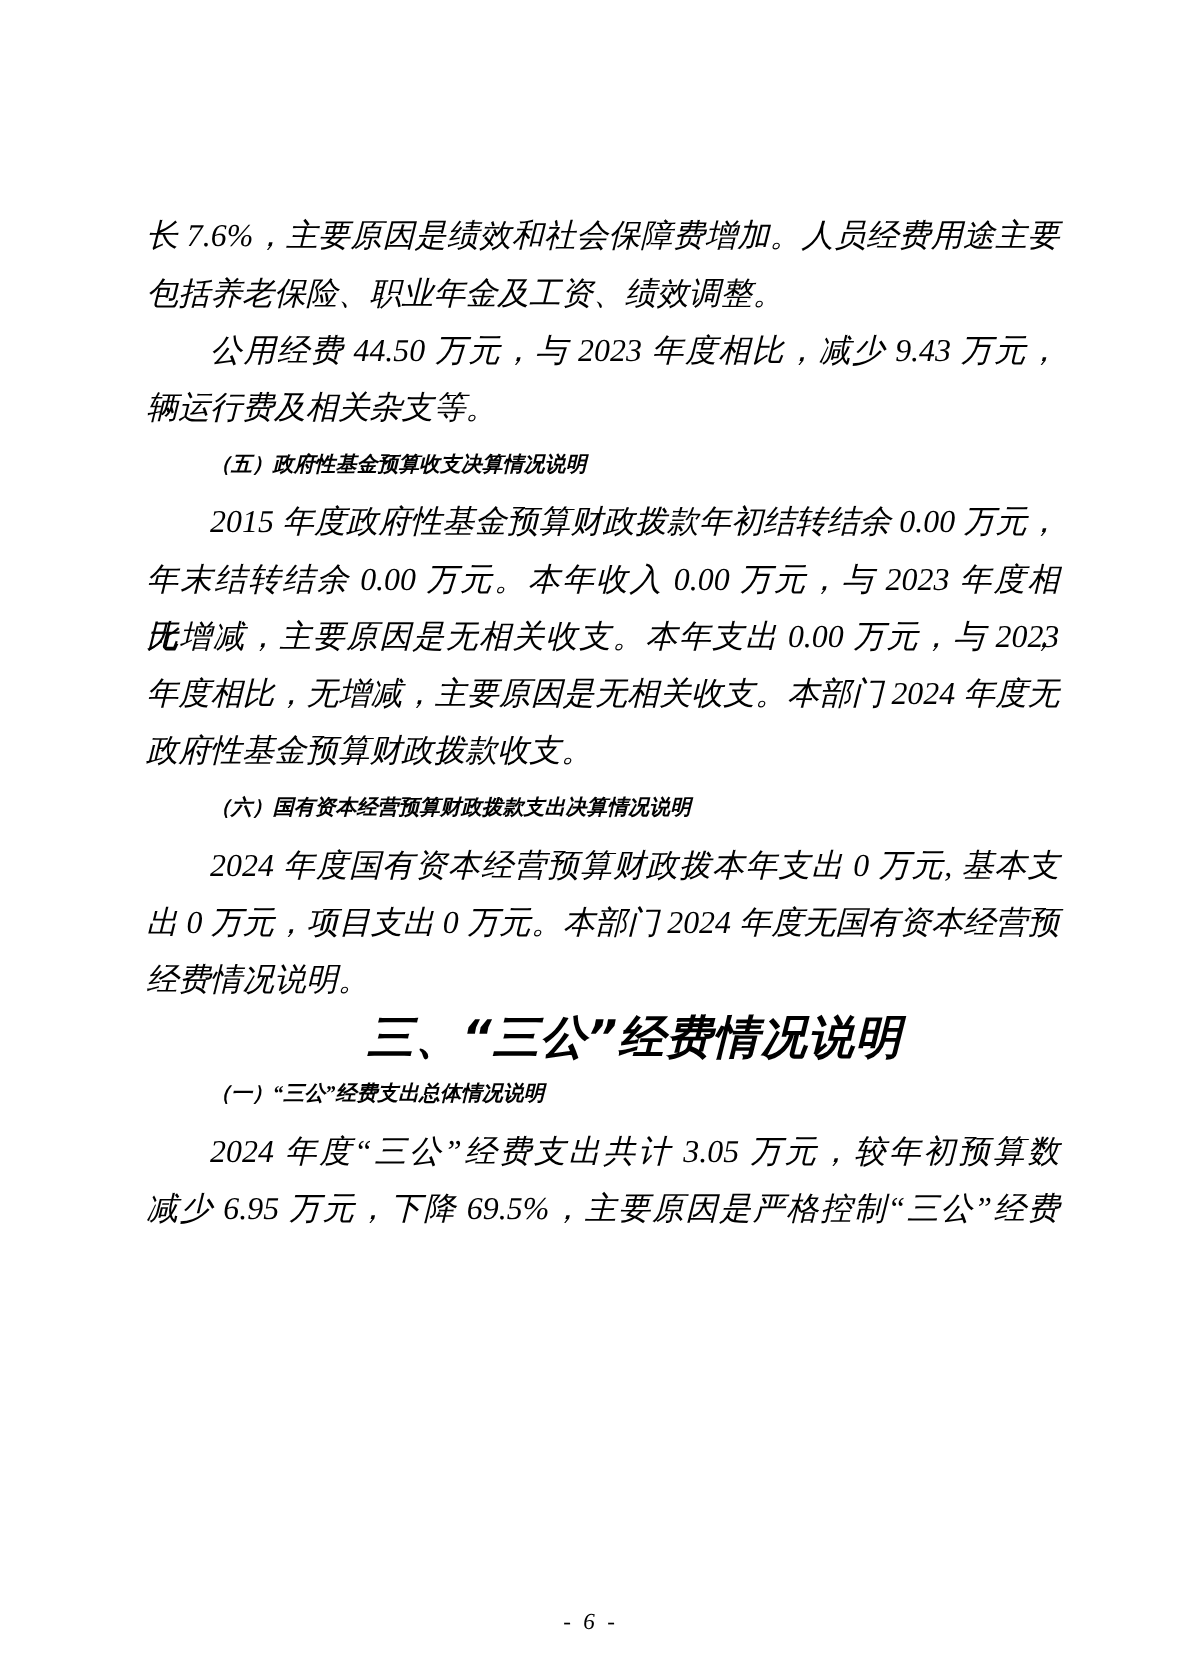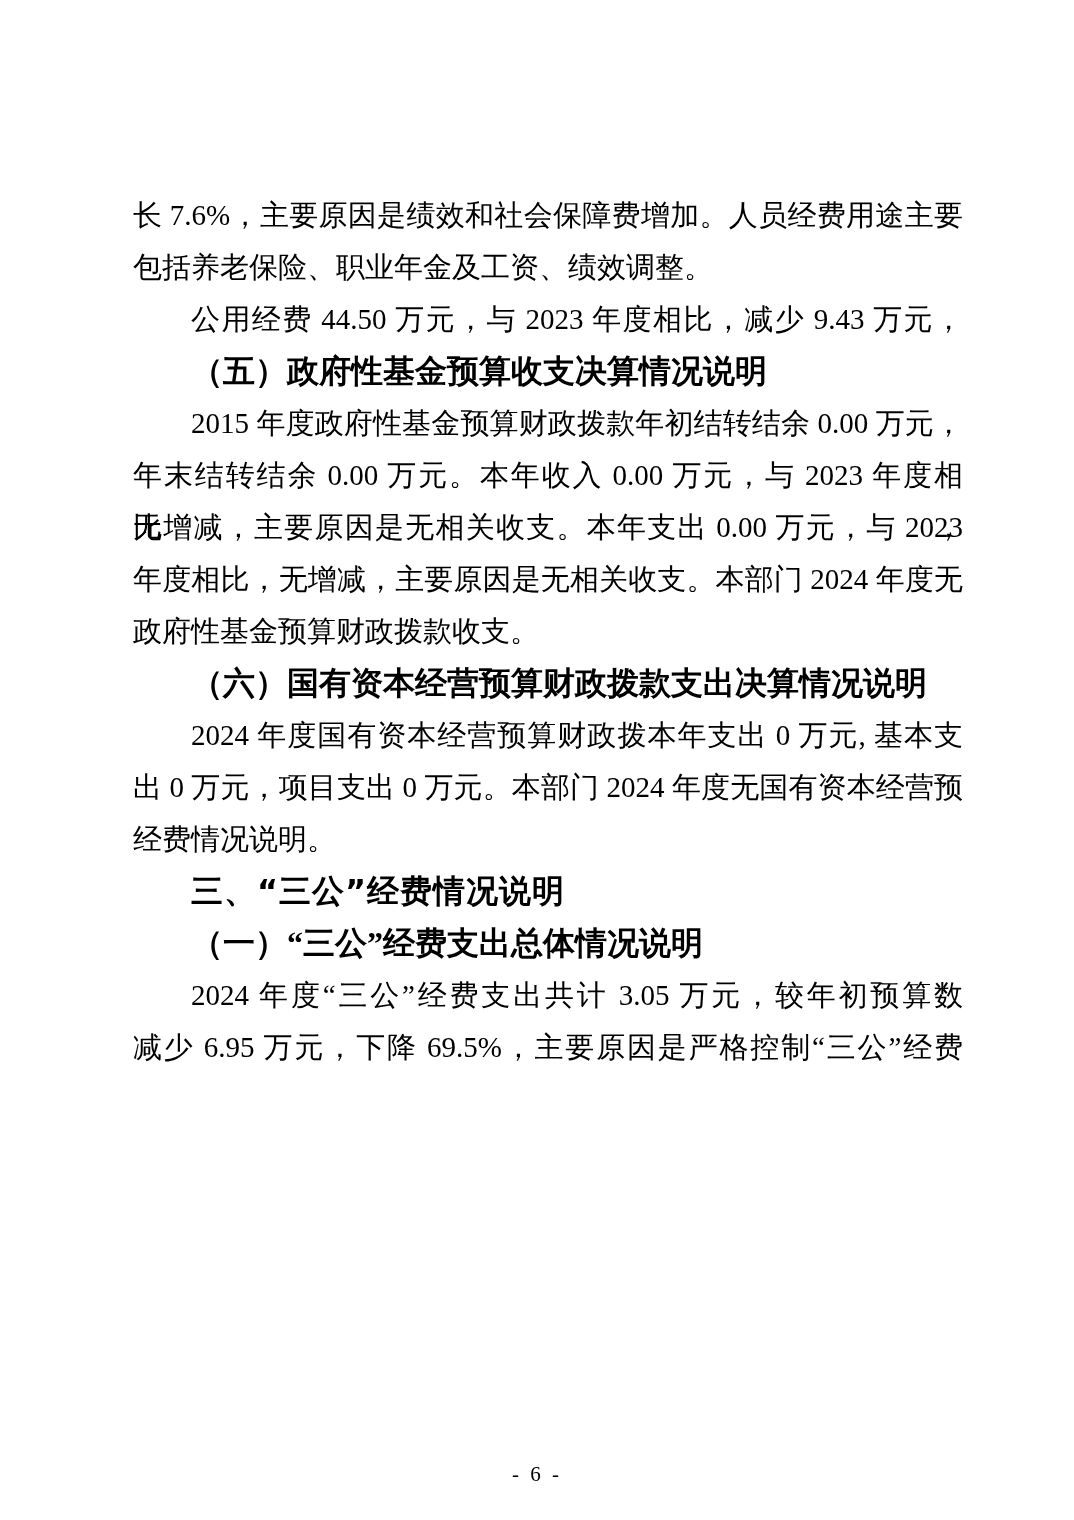--- a/index.html
+++ b/index.html
@@ -1,20 +1,20 @@
 <!DOCTYPE html>
 <html lang="zh" style="--text: #000000; --accent-red: #e60000; --bg: #ffffff;"><head>
 <meta charset="utf-8">
 <style>
   :root {
     --text: #000000;
     --accent-red: #e60000;
     --bg: #ffffff;
   }
-  * { margin: 0; padding: 0; box-sizing: border-box; }
+  * { margin: 0; padding: 0; box-sizing: border-box; font-style: italic; }
   html, body { background: var(--bg); }
   .page {
     position: relative;
     width: 1074px;
     height: 1520px;
     background: var(--bg);
     overflow: hidden;
     font-family: "Liberation Serif", "DejaVu Serif", serif;
     color: var(--text);
   }
@@ -32,28 +32,29 @@
     text-align: left;
   }
   .line.indent { text-indent: 58px; }
   .line.justify {
     text-align: justify;
     text-align-last: justify;
     text-justify: inter-character;
   }
   .line.heading-sub {
     font-weight: bold;
-    font-size: 32px;
+    font-size: 19px;
     font-family: "Liberation Serif", "DejaVu Serif", serif;
   }
   .line.heading-main {
     font-weight: bold;
-    font-size: 32px;
+    font-size: 42px;
     font-family: "DejaVu Sans", "Liberation Sans", sans-serif;
     letter-spacing: 1px;
+    text-align: center;
   }
   .red { color: var(--accent-red); }
   .footer {
     position: absolute;
     left: 0;
     top: 1462px;
     width: 100%;
     text-align: center;
     font-size: 21px;
     font-family: "Liberation Serif", "DejaVu Serif", serif;
@@ -62,20 +63,21 @@
   }
 </style>
 </head>
 <body>
 
 <div class="page">
   <div class="content" id="doc-lines">
       <div class="line body justify">长 7.6%，主要原因是绩效和社会保障费增加。人员经费用途主要</div>
       <div class="line body">包括养老保险、职业年金及工资、绩效调整。</div>
       <div class="line body indent justify">公用经费 44.50 万元，与 2023 年度相比，减少 9.43 万元，</div>
+      <div class="line body">辆运行费及相关杂支等。</div>
       <div class="line heading-sub indent">（五）政府性基金预算收支决算情况说明</div>
       <div class="line body indent justify">2015 年度政府性基金预算财政拨款年初结转结余 0.00 万元，</div>
       <div class="line body justify">年末结转结余 0.00 万元。本年收入 0.00 万元，与 2023 年度相比，</div>
       <div class="line body justify">无增减，主要原因是无相关收支。本年支出 0.00 万元，与 2023</div>
       <div class="line body justify">年度相比，无增减，主要原因是无相关收支。本部门 2024 年度无</div>
       <div class="line body">政府性基金预算财政拨款收支。</div>
       <div class="line heading-sub indent">（六）国有资本经营预算财政拨款支出决算情况说明</div>
       <div class="line body indent justify">2024 年度国有资本经营预算财政拨本年支出 0 万元, 基本支</div>
       <div class="line body justify">出 0 万元，项目支出 0 万元。本部门 2024 年度无国有资本经营预</div>
       <div class="line body">经费情况说明。</div>

